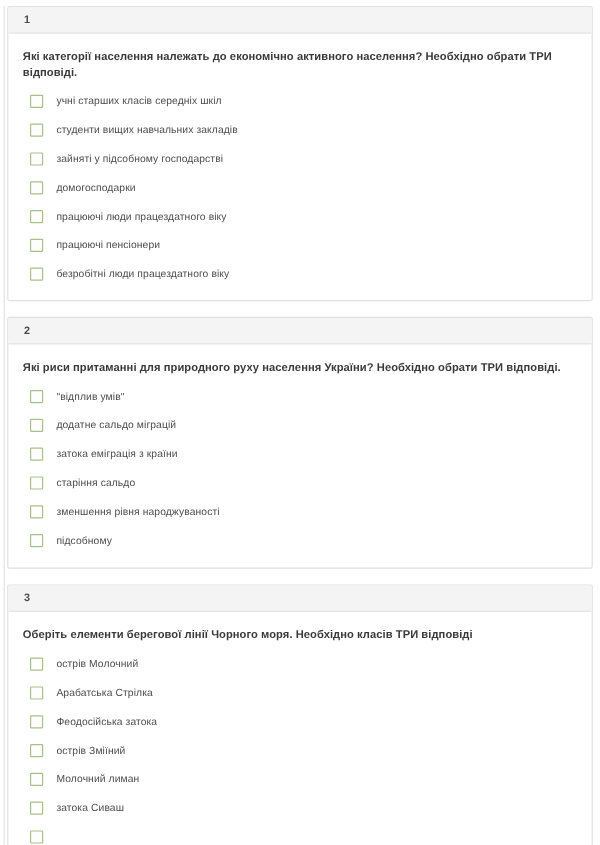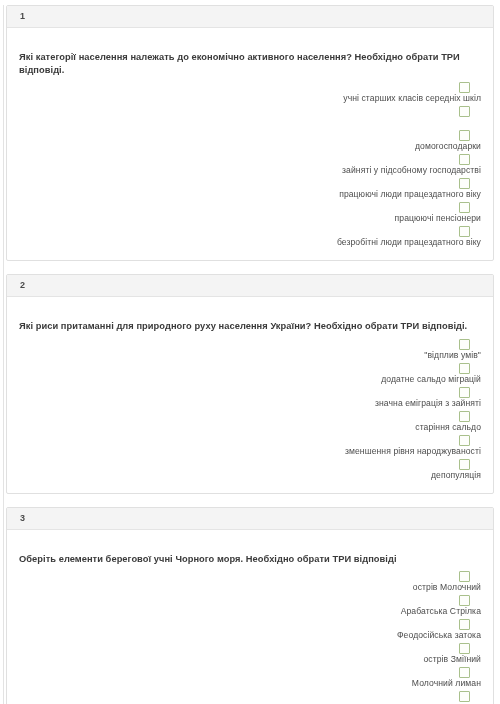--- a/index.html
+++ b/index.html
@@ -64,36 +64,35 @@
 
   .card-body {
     padding: 9px 12px 10px 12px;
   }
 
   .question-text {
     font-size: 9.3px;
     font-weight: bold;
     color: #3a3a3a;
     line-height: 1.35;
-    margin: 14px 0 6px 0;
+    margin: 4px 0 6px 0;
     letter-spacing: 0.05px;
   }
 
   .options {
     list-style: none;
     margin: 0;
     padding: 0;
   }
 
   .option-row {
     display: flex;
-    align-items: flex-end;
+    align-items: center;
     height: 24px;
     padding-left: 6px;
-    flex-direction: column;
   }
 
   .checkbox {
     width: 11px;
     height: 11px;
     min-width: 11px;
     box-sizing: border-box;
     border: 1px solid #a9c08c;
     background: #fdfefb;
     border-radius: 1px;
@@ -123,28 +122,29 @@
         </div>
         <div class="card-body">
           <p class="question-text">Які категорії населення належать до економічно активного населення? Необхідно обрати ТРИ відповіді.</p>
           <ul class="options">
             <li class="option-row">
               <span class="checkbox"></span>
               <span class="option-label">учні старших класів середніх шкіл</span>
             </li>
             <li class="option-row">
               <span class="checkbox"></span>
+              <span class="option-label">студенти вищих навчальних закладів</span>
+            </li>
+            <li class="option-row">
+              <span class="checkbox"></span>
+              <span class="option-label">зайняті у підсобному господарстві</span>
             </li>
             <li class="option-row">
               <span class="checkbox"></span>
               <span class="option-label">домогосподарки</span>
-            </li>
-            <li class="option-row">
-              <span class="checkbox"></span>
-              <span class="option-label">зайняті у підсобному господарстві</span>
             </li>
             <li class="option-row">
               <span class="checkbox"></span>
               <span class="option-label">працюючі люди працездатного віку</span>
             </li>
             <li class="option-row">
               <span class="checkbox"></span>
               <span class="option-label">працюючі пенсіонери</span>
             </li>
             <li class="option-row">
@@ -165,44 +165,44 @@
             <li class="option-row">
               <span class="checkbox"></span>
               <span class="option-label">"відплив умів"</span>
             </li>
             <li class="option-row">
               <span class="checkbox"></span>
               <span class="option-label">додатне сальдо міграцій</span>
             </li>
             <li class="option-row">
               <span class="checkbox"></span>
-              <span class="option-label">значна еміграція з зайняті</span>
+              <span class="option-label">затока еміграція з країни</span>
             </li>
             <li class="option-row">
               <span class="checkbox"></span>
               <span class="option-label">старіння сальдо</span>
             </li>
             <li class="option-row">
               <span class="checkbox"></span>
               <span class="option-label">зменшення рівня народжуваності</span>
             </li>
             <li class="option-row">
               <span class="checkbox"></span>
-              <span class="option-label">депопуляція</span>
+              <span class="option-label">підсобному</span>
             </li>
           </ul>
         </div>
       </div>
       <div class="card-spacer"></div>
       <div class="question-card">
         <div class="card-header">
           <span class="card-number">3</span>
         </div>
         <div class="card-body">
-          <p class="question-text">Оберіть елементи берегової учні Чорного моря. Необхідно обрати ТРИ відповіді</p>
+          <p class="question-text">Оберіть елементи берегової лінії Чорного моря. Необхідно класів ТРИ відповіді</p>
           <ul class="options">
             <li class="option-row">
               <span class="checkbox"></span>
               <span class="option-label">острів Молочний</span>
             </li>
             <li class="option-row">
               <span class="checkbox"></span>
               <span class="option-label">Арабатська Стрілка</span>
             </li>
             <li class="option-row">

